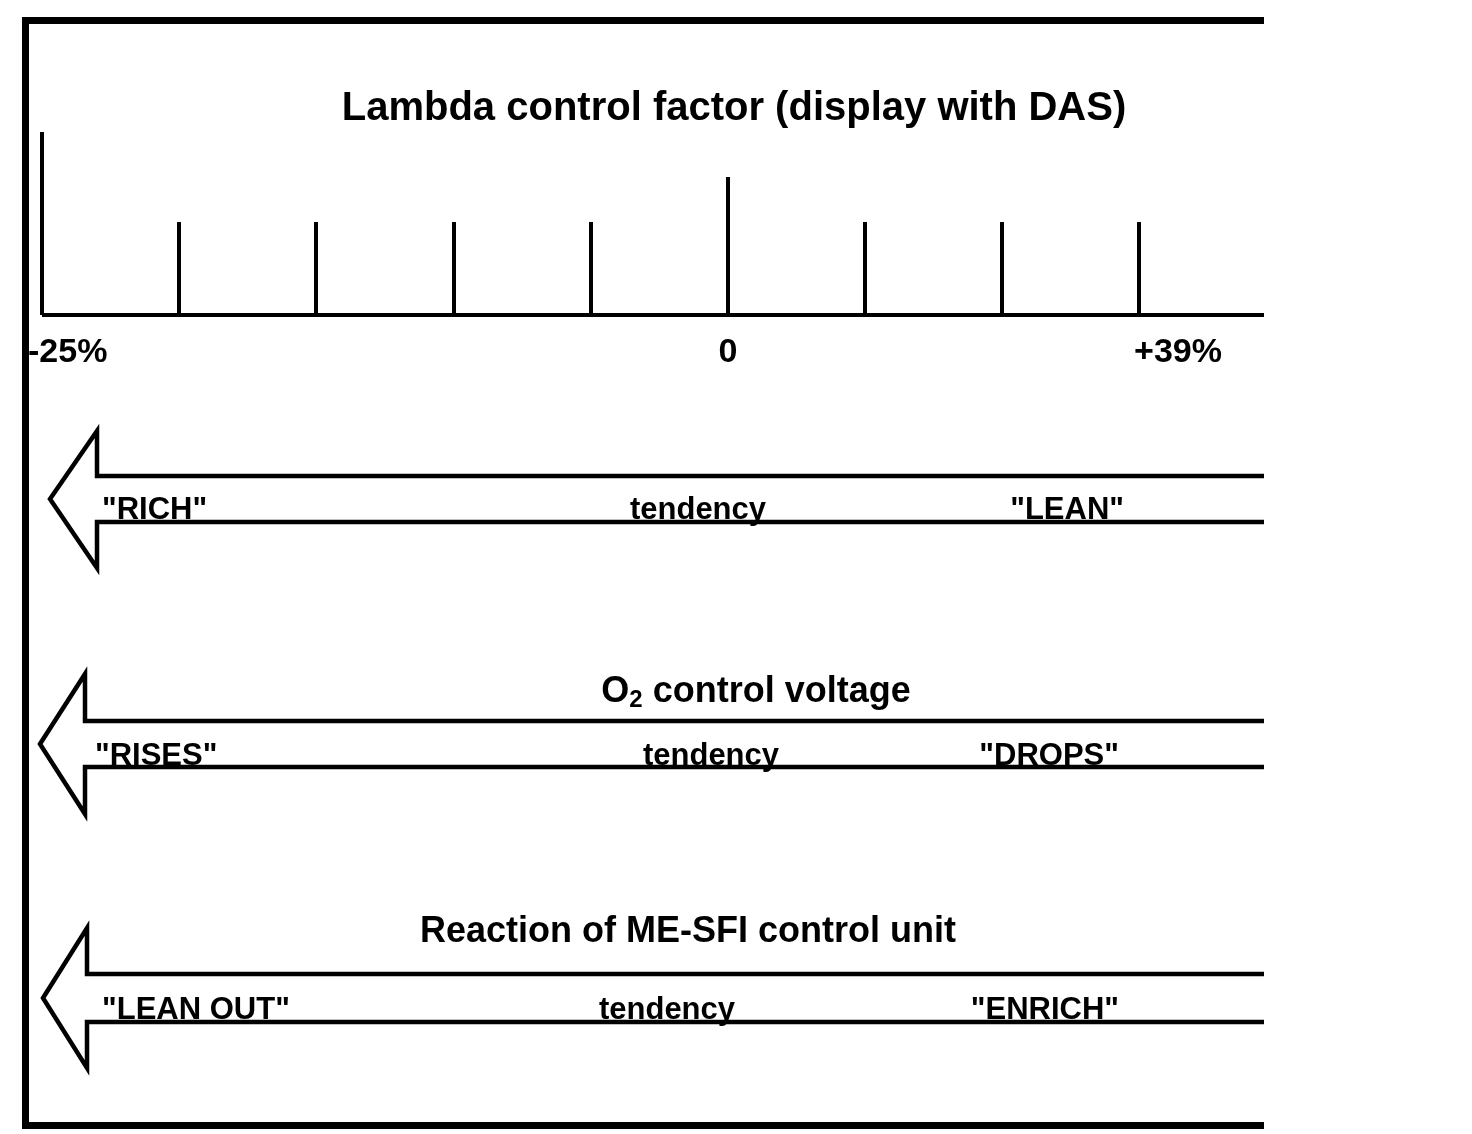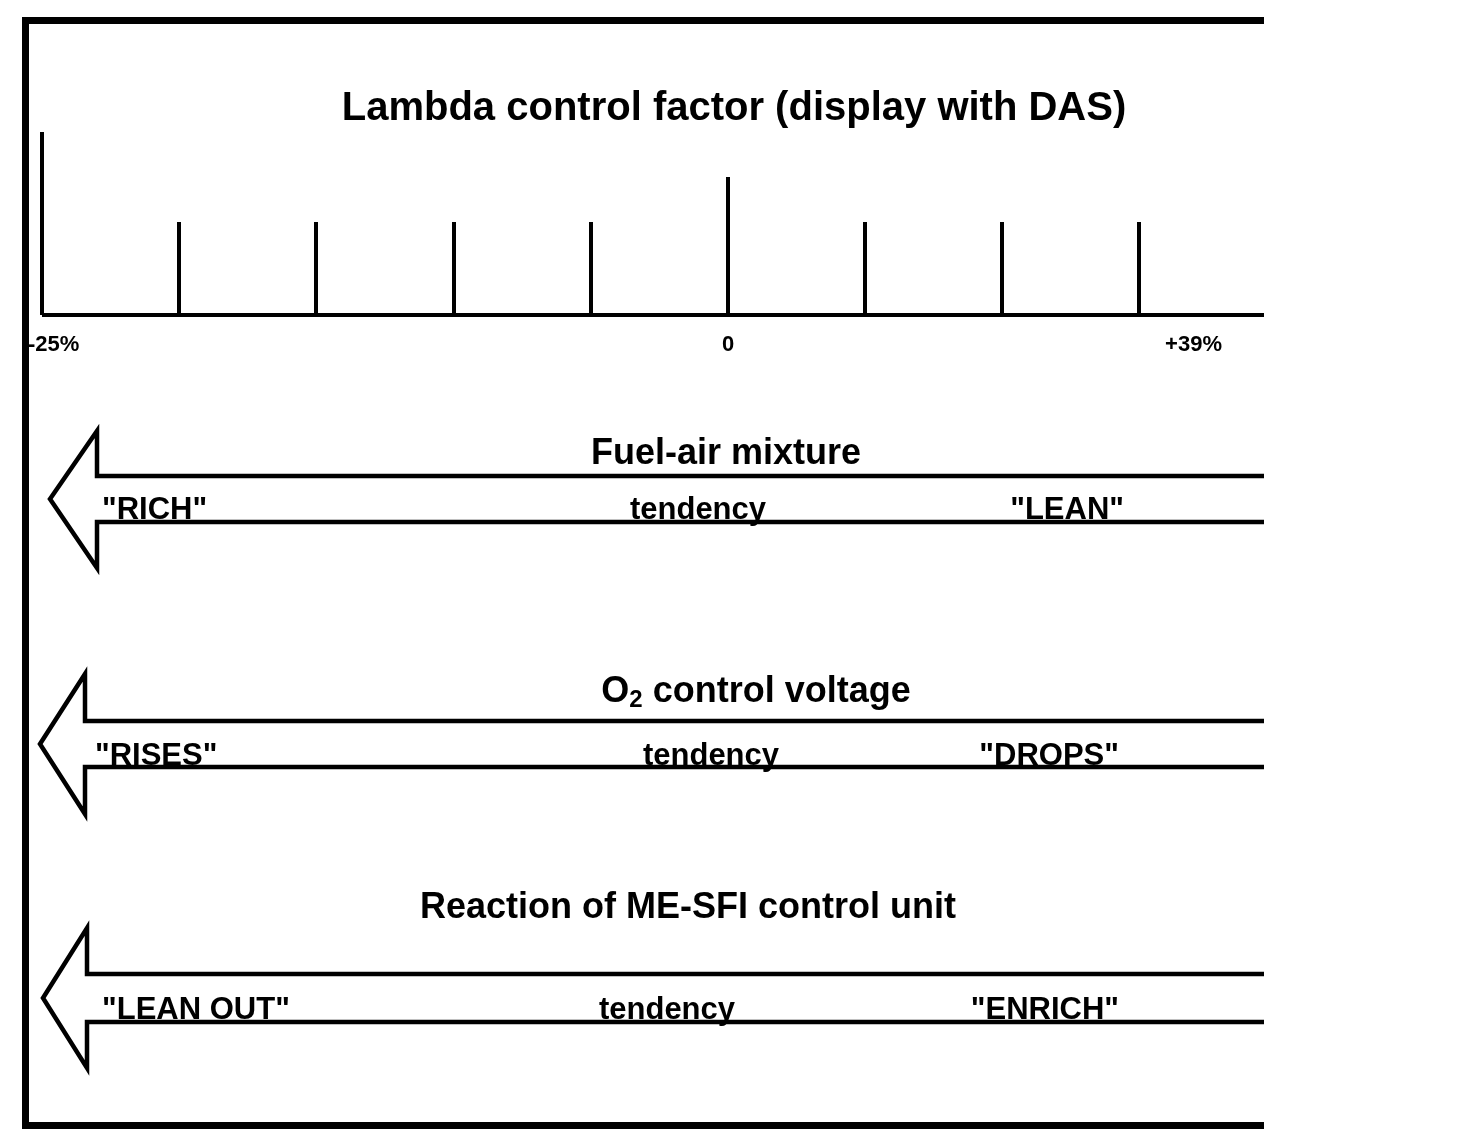--- a/index.html
+++ b/index.html
@@ -22,21 +22,21 @@
   }
   .layer { position: absolute; left: 0; top: 0; }
   .t {
     position: absolute;
     white-space: nowrap;
     line-height: 1;
     color: #000000;
   }
   .center { transform: translateX(-50%); }
   .main-title { font-size: 40px; }
-  .axis-label { font-size: 22px; top: 333px; }
+  .axis-label { font-size: 34px; top: 333px; }
   .arrow-title { font-size: 36px; }
   .shaft-label { font-size: 31px; }
   .sub2 { font-size: 24px; vertical-align: -5px; }
 </style>
 </head>
 <body>
 
 <div class="page">
 
   <div class="frame"></div>
@@ -62,28 +62,27 @@
       <polygon points="40,744 85,674 85,721 1353,721 1353,674 1402,744 1353,814 1353,767 85,767 85,814"></polygon>
       <polygon points="43,998 87,928 87,974 1358,974 1358,928 1405,998 1358,1068 1358,1022 87,1022 87,1068"></polygon>
     </g>
   </svg>
 
   <div class="t main-title center" style="left:734px; top:86px;">Lambda control factor (display with DAS)</div>
   <div class="t axis-label" style="left:28px;">-25%</div>
   <div class="t axis-label center" style="left:728px;">0</div>
   <div class="t axis-label" style="right:42px;">+39%</div>
 
-  <div class="t arrow-title center" style="left:726px; top:434px;">Fuel-air mixture</div>
   <div class="t shaft-label" style="left:102px; top:493px;">"RICH"</div>
   <div class="t shaft-label center" style="left:698px; top:493px;">tendency</div>
   <div class="t shaft-label" style="right:140px; top:493px;">"LEAN"</div>
 
   <div class="t arrow-title center" style="left:756px; top:672px;"><span>O</span><span class="sub2">2</span><span> control voltage</span></div>
   <div class="t shaft-label" style="left:95px; top:739px;">"RISES"</div>
   <div class="t shaft-label center" style="left:711px; top:739px;">tendency</div>
   <div class="t shaft-label" style="right:145px; top:739px;">"DROPS"</div>
 
-  <div class="t arrow-title center" style="left:688px; top:888px;">Reaction of ME-SFI control unit</div>
+  <div class="t arrow-title center" style="left:688px; top:912px;">Reaction of ME-SFI control unit</div>
   <div class="t shaft-label" style="left:102px; top:993px;">"LEAN OUT"</div>
   <div class="t shaft-label center" style="left:667px; top:993px;">tendency</div>
   <div class="t shaft-label" style="right:145px; top:993px;">"ENRICH"</div>
 
 </div>
 
 </body></html>

